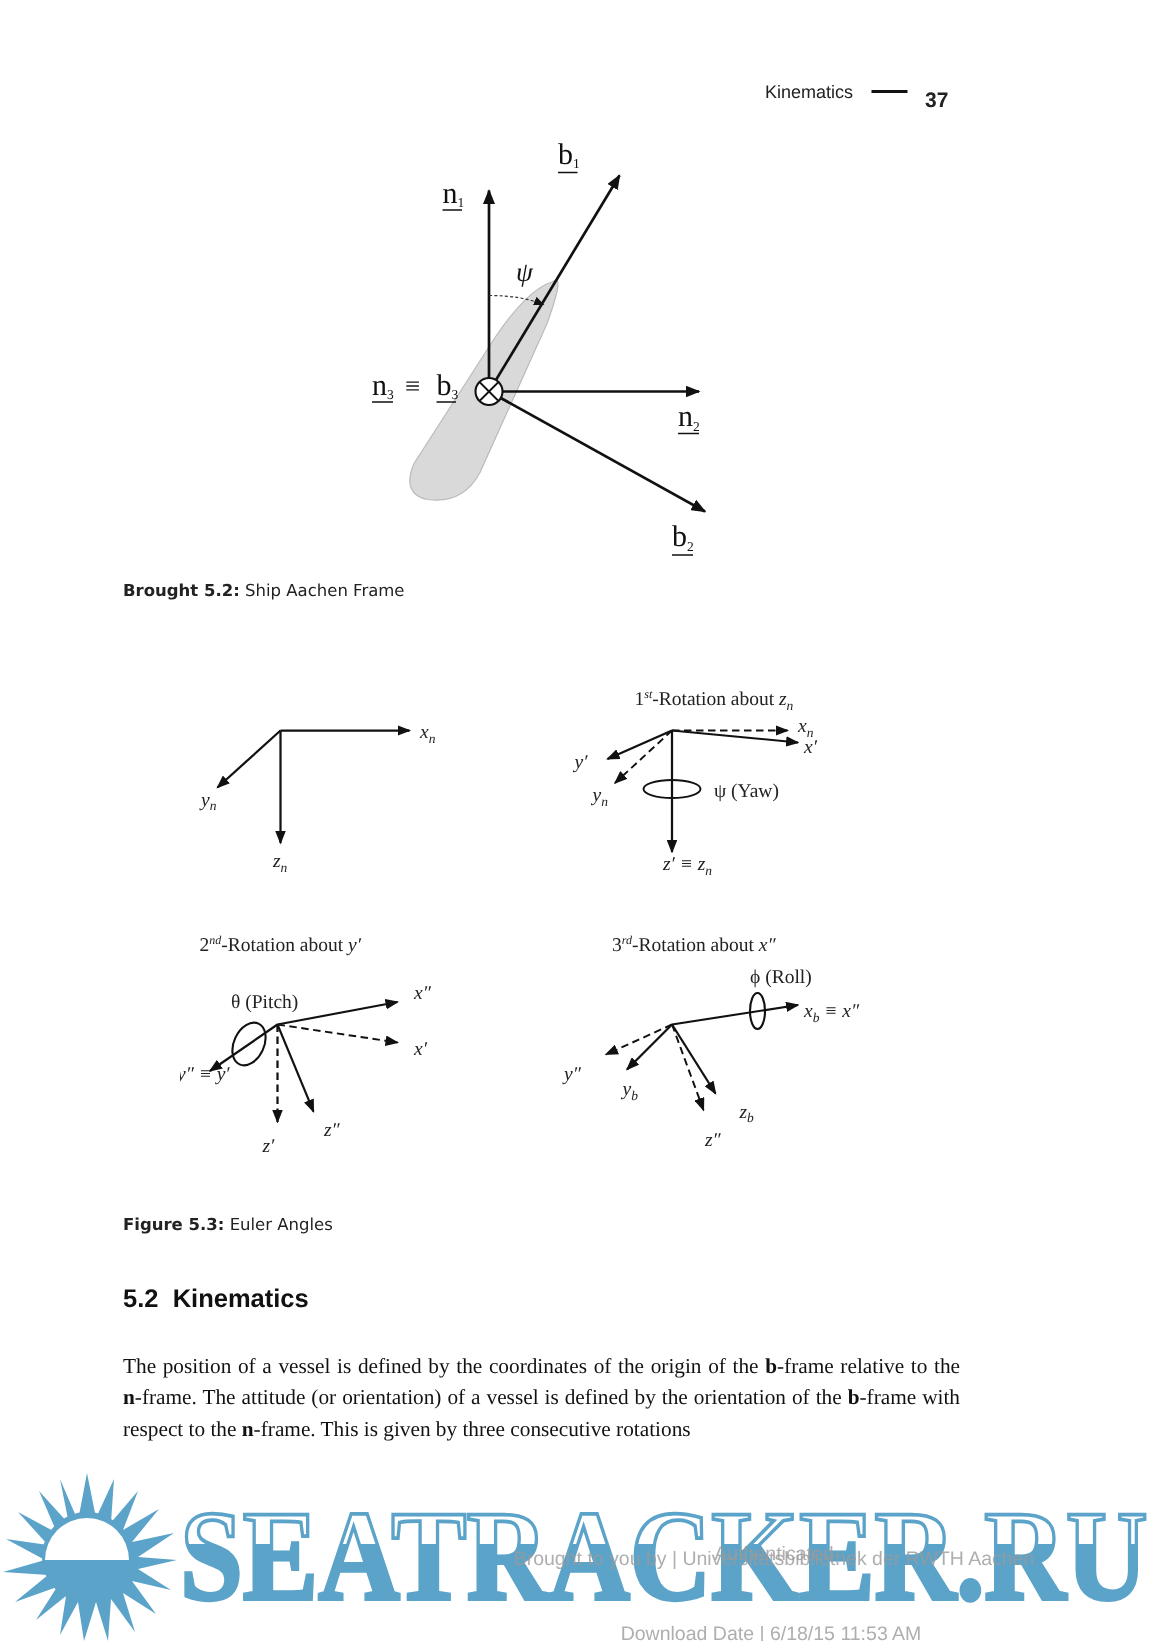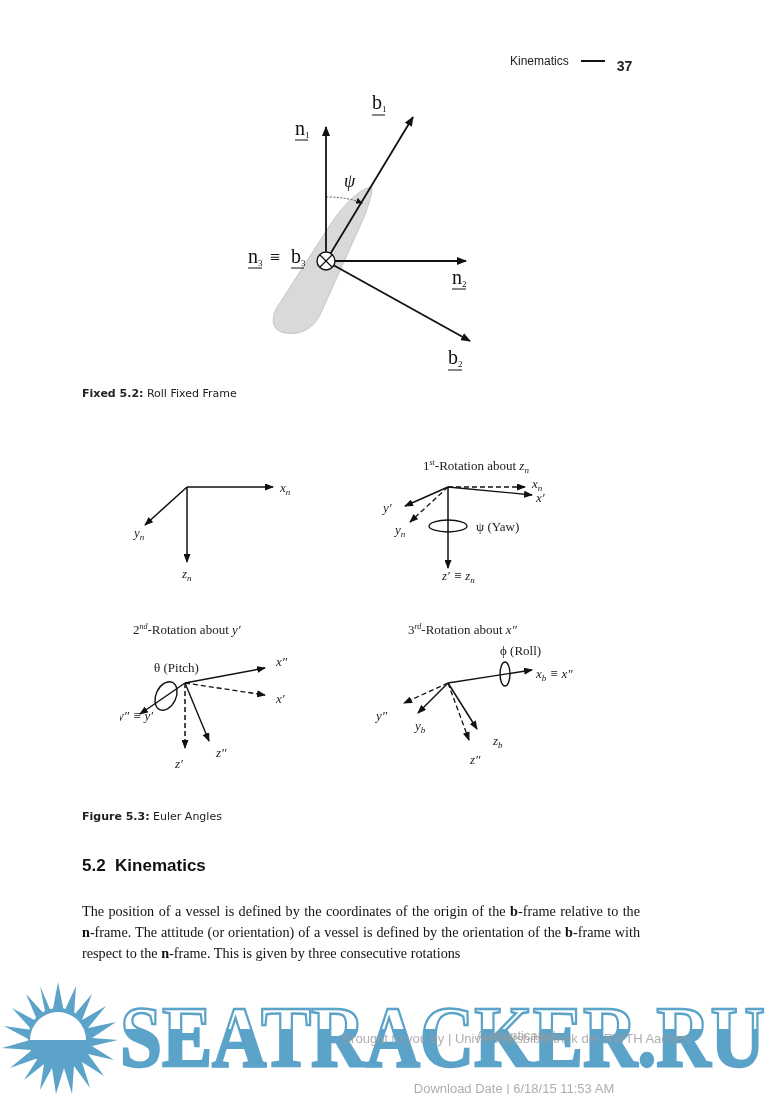--- a/index.html
+++ b/index.html
@@ -63,22 +63,22 @@
     <text x="61" y="178"><tspan>b</tspan><tspan font-size="9" dy="3">3</tspan></text>
     <line x1="61" y1="183" x2="74" y2="183" stroke="#111" stroke-width="1"></line>
     <text x="222" y="199"><tspan>n</tspan><tspan font-size="9" dy="3">2</tspan></text>
     <line x1="222" y1="204" x2="236" y2="204" stroke="#111" stroke-width="1"></line>
     <text x="218" y="279"><tspan>b</tspan><tspan font-size="9" dy="3">2</tspan></text>
     <line x1="218" y1="285" x2="232" y2="285" stroke="#111" stroke-width="1"></line>
   </g>
 </svg>
 
 <div class="abs caption" style="top:387px">
-  <b>Fixed 5.2:</b>
-  <span>Roll Fixed Frame</span>
+  <b>Brought 5.2:</b>
+  <span>Ship Aachen Frame</span>
 </div>
 
 <svg class="abs" style="left:120px;top:450px" width="490" height="340">
   <defs>
     <marker id="a2" markerWidth="9" markerHeight="7" refX="8" refY="3.5" orient="auto" markerUnits="userSpaceOnUse">
       <path d="M0,0 L9,3.5 L0,7 Z" fill="#111"></path>
     </marker>
   </defs>
   <g font-size="13" fill="#222" font-style="italic">
 

